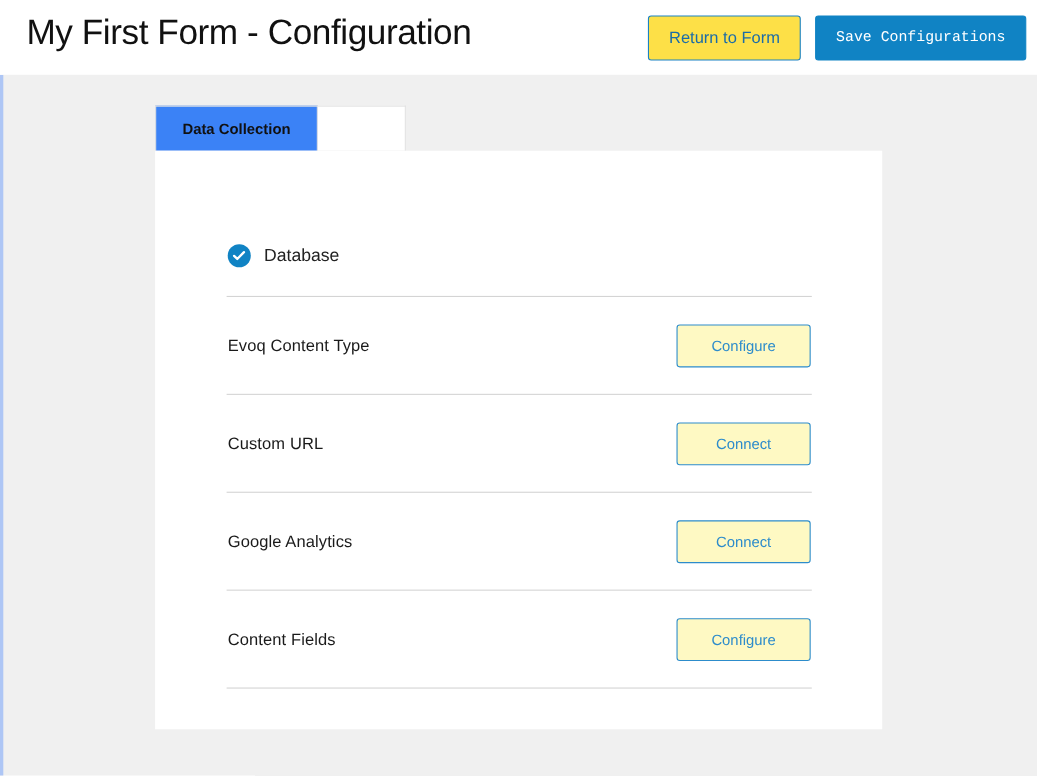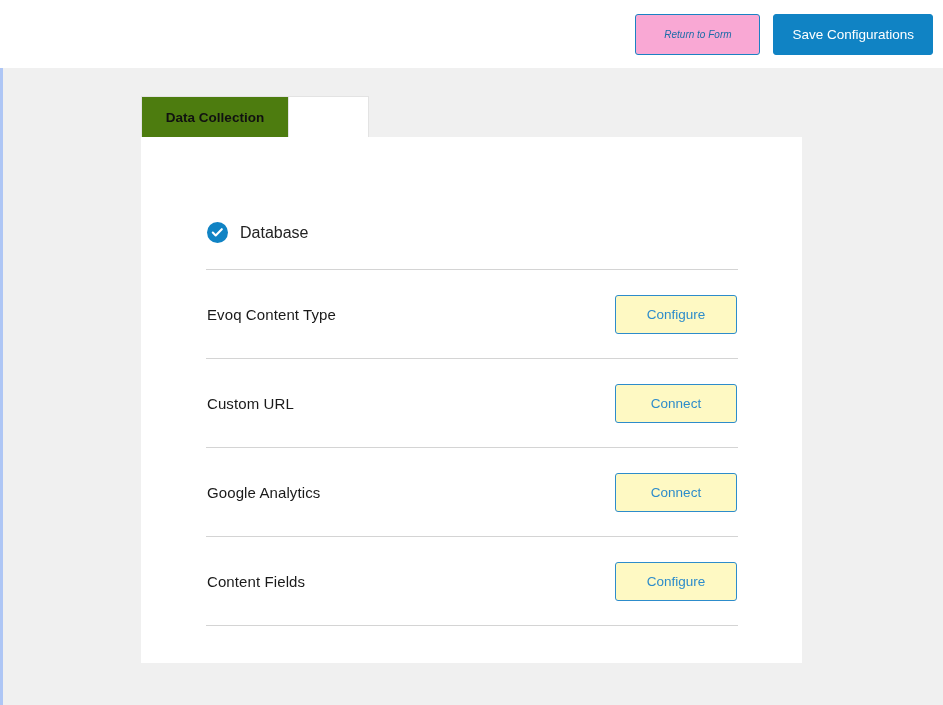--- a/index.html
+++ b/index.html
@@ -50,44 +50,43 @@
     right: 10px;
     top: 14px;
     display: flex;
     align-items: center;
     gap: 13px;
   }
   .btn-secondary {
     height: 41px;
     padding: 0 18px;
     min-width: 125px;
-    background: #f9a8d4;
+    background: #fde047;
     border: 1px solid #1b82c3;
     border-radius: 3px;
     color: #1b6ca8;
-    font-size: 10px;
+    font-size: 15px;
     font-family: "Liberation Sans", sans-serif;
     cursor: pointer;
     display: flex;
     align-items: center;
     justify-content: center;
     box-sizing: border-box;
     white-space: nowrap;
-    font-style: italic;
   }
   .btn-primary {
     height: 41px;
     padding: 0 18px;
     min-width: 155px;
     background: #1083c4;
     border: 1px solid #1083c4;
     border-radius: 3px;
     color: #ffffff;
     font-size: 13.5px;
-    font-family: Liberation Sans, sans-serif;
+    font-family: Liberation Mono, monospace;
     cursor: pointer;
     display: flex;
     align-items: center;
     justify-content: center;
     box-sizing: border-box;
     white-space: nowrap;
   }
 
   
   .tabs {
@@ -108,21 +107,21 @@
     font-size: 13.5px;
     color: #555555;
     box-sizing: border-box;
     cursor: pointer;
     white-space: nowrap;
   }
   .tab:first-child {
     border-left: 1px solid #e3e3e3;
   }
   .tab.active {
-    background: #4d7c0f;
+    background: #3b82f6;
     color: #111111;
     font-weight: 700;
     border-bottom-color: #f2f2f2;
   }
   .tab.t0 { width: 153px; }
   .tab.t1 { width: 148px; }
   .tab.t2 { width: 154px; }
   .tab.t3 { width: 130px; }
   .tab.t4 { width: 80px; background: #ffffff; border-bottom-color: #e0e0e0; }
 
@@ -206,20 +205,21 @@
     justify-content: center;
     box-sizing: border-box;
   }
 </style>
 </head>
 <body>
 
 <div class="left-strip"></div>
 
 <div class="header">
+  <div class="page-title">My First Form - Configuration</div>
   <div class="header-actions">
     <button class="btn-secondary">Return to Form</button>
     <button class="btn-primary">Save Configurations</button>
   </div>
 </div>
 
 <div class="tabs">
   <div class="tab t1 active">Data Collection</div>
   <div class="tab t4"></div>
 </div>

